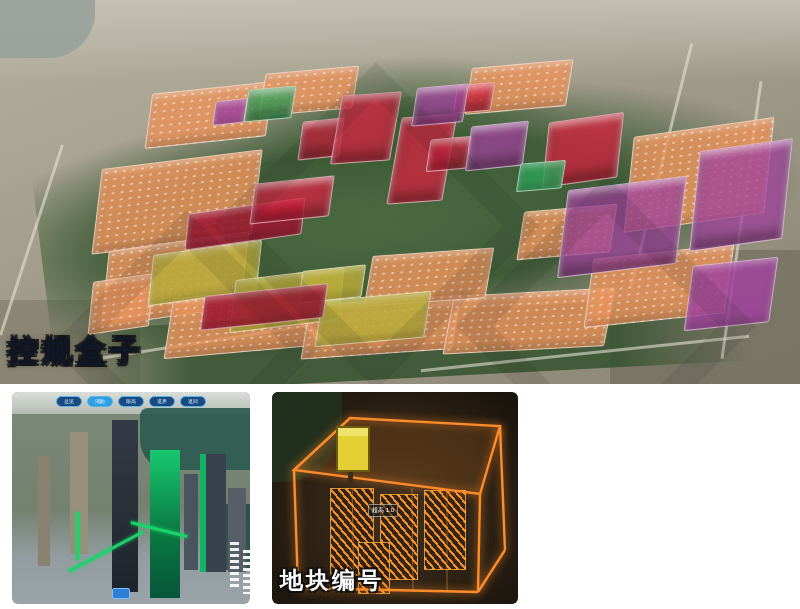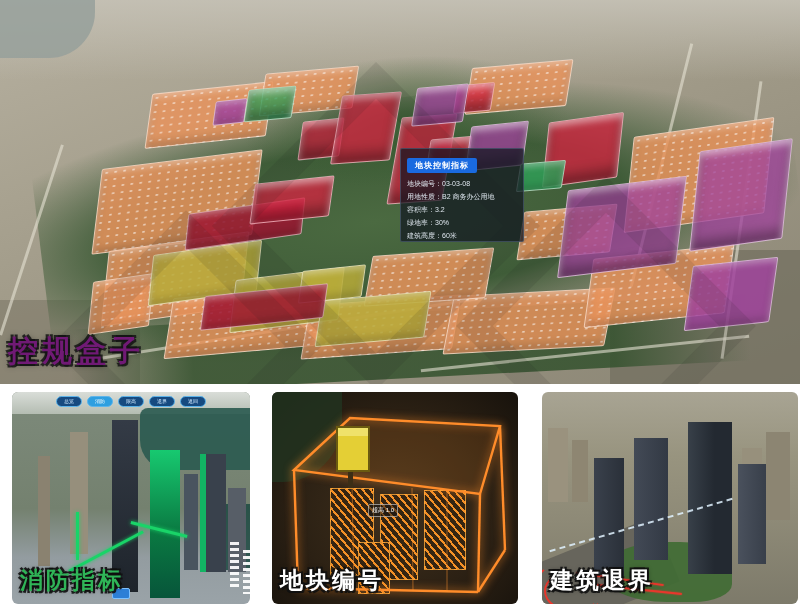--- a/index.html
+++ b/index.html
@@ -33,21 +33,21 @@
 
   
   .tooltip{position:absolute;left:400px;top:148px;width:124px;height:94px;
     background:rgba(16,22,32,.72);border:1px solid rgba(90,110,140,.5);border-radius:2px;
     padding:5px 6px;box-sizing:border-box;color:#e8eef5;}
   .t-title{display:inline-block;background:#1a6ae0;color:#fff;font-size:8px;font-weight:bold;
     padding:2px 8px;border-radius:2px;letter-spacing:1px;}
   .t-rows{margin-top:4px;}
   .t-row{font-size:7px;line-height:13px;color:#dfe7ef;white-space:nowrap;overflow:hidden;}
 
-  .main-caption{position:absolute;left:8px;bottom:12px;font-size:30px;font-weight:bold;color:#701a75;
+  .main-caption{position:absolute;left:8px;bottom:12px;font-size:30px;font-weight:bold;color:#0f172a;
     letter-spacing:4px;text-shadow:-2px -2px 0 rgba(20,20,20,.85),2px -2px 0 rgba(20,20,20,.85),
     -2px 2px 0 rgba(20,20,20,.85),2px 2px 0 rgba(20,20,20,.85),0 0 6px rgba(0,0,0,.6);}
 
   
   .thumb{position:absolute;top:392px;height:212px;border-radius:6px;overflow:hidden;}
   .thumb-caption{position:absolute;left:8px;bottom:8px;font-size:23px;font-weight:bold;letter-spacing:3px;
     color:#fff;text-shadow:-2px -2px 0 rgba(15,15,15,.9),2px -2px 0 rgba(15,15,15,.9),
     -2px 2px 0 rgba(15,15,15,.9),2px 2px 0 rgba(15,15,15,.9),0 0 5px rgba(0,0,0,.7);z-index:30;}
 
   
@@ -148,30 +148,20 @@
         <div class="zb tall" style="left: 694px; top: 146px; width: 92px; height: 96px; background-color: rgba(160, 67, 156, 0.77); transform: rotate(-8deg) skewX(-14deg);"></div>
         <div class="zb" style="left: 688px; top: 262px; width: 84px; height: 62px; background-color: rgba(160, 67, 156, 0.85); transform: rotate(-6deg) skewX(-14deg);"></div>
         <div class="zb tall" style="left: 246px; top: 88px; width: 46px; height: 30px; background-color: rgba(47, 158, 87, 0.77); transform: rotate(-5deg) skewX(-14deg);"></div>
         <div class="zb" style="left: 518px; top: 162px; width: 44px; height: 26px; background-color: rgba(47, 158, 87, 0.85); transform: rotate(-5deg) skewX(-14deg);"></div>
       </div>
 
     <div class="wm-shape" style="left:260px;top:110px;width:180px;height:180px;"></div>
     <div class="wm-shape" style="left:500px;top:220px;width:160px;height:160px;"></div>
     <div class="wm-shape" style="left:90px;top:250px;width:140px;height:140px;"></div>
 
-    <div class="tooltip">
-      <span class="t-title">地块控制指标</span>
-      <div class="t-rows" id="tooltip-rows">
-          <div class="t-row">地块编号：03-03-08</div>
-          <div class="t-row">用地性质：B2 商务办公用地</div>
-          <div class="t-row">容积率：3.2</div>
-          <div class="t-row">绿地率：30%</div>
-          <div class="t-row">建筑高度：60米</div>
-        </div>
-    </div>
 
     <div class="main-caption">控规盒子</div>
   </div>
 
   <div class="thumb thumb-fire">
     <div class="sky"></div>
     <div class="lake1"></div>
     <div class="lake2"></div>
 
     <div class="bldg" style="left:58px;top:40px;width:18px;height:122px;background:#968f7c;"></div>
@@ -191,21 +181,20 @@
         <div class="pill active">消防</div>
         <div class="pill">限高</div>
         <div class="pill">退界</div>
         <div class="pill">返回</div>
       </div>
 
     <div class="vdash" style="left:218px;top:150px;height:48px;"></div>
     <div class="vdash" style="left:231px;top:158px;height:44px;"></div>
     <div class="mini-tag" style="left:100px;top:196px;width:16px;height:9px;"></div>
 
-    <div class="thumb-caption" style="color:#2fb457;">消防指标</div>
   </div>
 
   <div class="thumb thumb-height">
     <div class="dark-green-patch"></div>
 
     <svg width="246" height="212" viewBox="0 0 246 212" style="position:absolute;left:0;top:0;z-index:8;">
       <g stroke="#ff8c2a" fill="none" stroke-width="2.4" style="filter:drop-shadow(0 0 4px rgba(255,140,40,.9));">
         <polygon points="22,78 78,26 228,34 208,102" fill="rgba(255,140,40,0.08)"></polygon>
         <line x1="22" y1="78" x2="26" y2="196"></line>
         <line x1="208" y1="102" x2="206" y2="200"></line>
@@ -225,38 +214,15 @@
     <div class="hatch" style="left:152px;top:98px;width:40px;height:78px;"></div>
     <div class="hatch" style="left:86px;top:150px;width:30px;height:50px;"></div>
 
     <div class="ysign"></div>
     <div class="ypost"></div>
     <div class="h-label" style="left:96px;top:112px;">超高 1.0</div>
 
     <div class="thumb-caption">地块编号</div>
   </div>
 
-  <div class="thumb thumb-setback">
-    <div class="roadway"></div>
-    <div class="lawn"></div>
-
-    <div class="bldg" style="left:6px;top:36px;width:20px;height:74px;background:#9a927e;"></div>
-    <div class="bldg" style="left:30px;top:48px;width:16px;height:62px;background:#8e8672;"></div>
-    <div class="bldg" style="left:224px;top:40px;width:24px;height:88px;background:#8c8572;"></div>
-    <div class="bldg" style="left:200px;top:56px;width:20px;height:70px;background:#97907c;"></div>
-
-    <div class="bldg" style="left:52px;top:66px;width:30px;height:118px;background:linear-gradient(90deg,#3a414c,#2a3039);"></div>
-    <div class="bldg" style="left:92px;top:46px;width:34px;height:122px;background:linear-gradient(90deg,#434a56,#323944);"></div>
-    <div class="bldg" style="left:146px;top:30px;width:44px;height:152px;background:linear-gradient(90deg,#384049,#232931 60%);"></div>
-    <div class="bldg" style="left:196px;top:72px;width:28px;height:100px;background:linear-gradient(90deg,#4a515d,#383f4a);"></div>
-
-    <div class="redline" style="left:-8px;top:168px;width:70px;height:50px;"></div>
-    <div class="redline" style="left:2px;top:178px;width:54px;height:38px;"></div>
-    <div class="redseg" style="left:34px;top:186px;width:88px;transform:rotate(8deg);"></div>
-    <div class="redseg" style="left:44px;top:196px;width:96px;transform:rotate(6deg);"></div>
-
-    <div class="dashline" style="left:4px;top:132px;width:190px;transform:rotate(-16deg);"></div>
-
-    <div class="thumb-caption">建筑退界</div>
-  </div>
 
 
 </div>
 
 </body></html>

